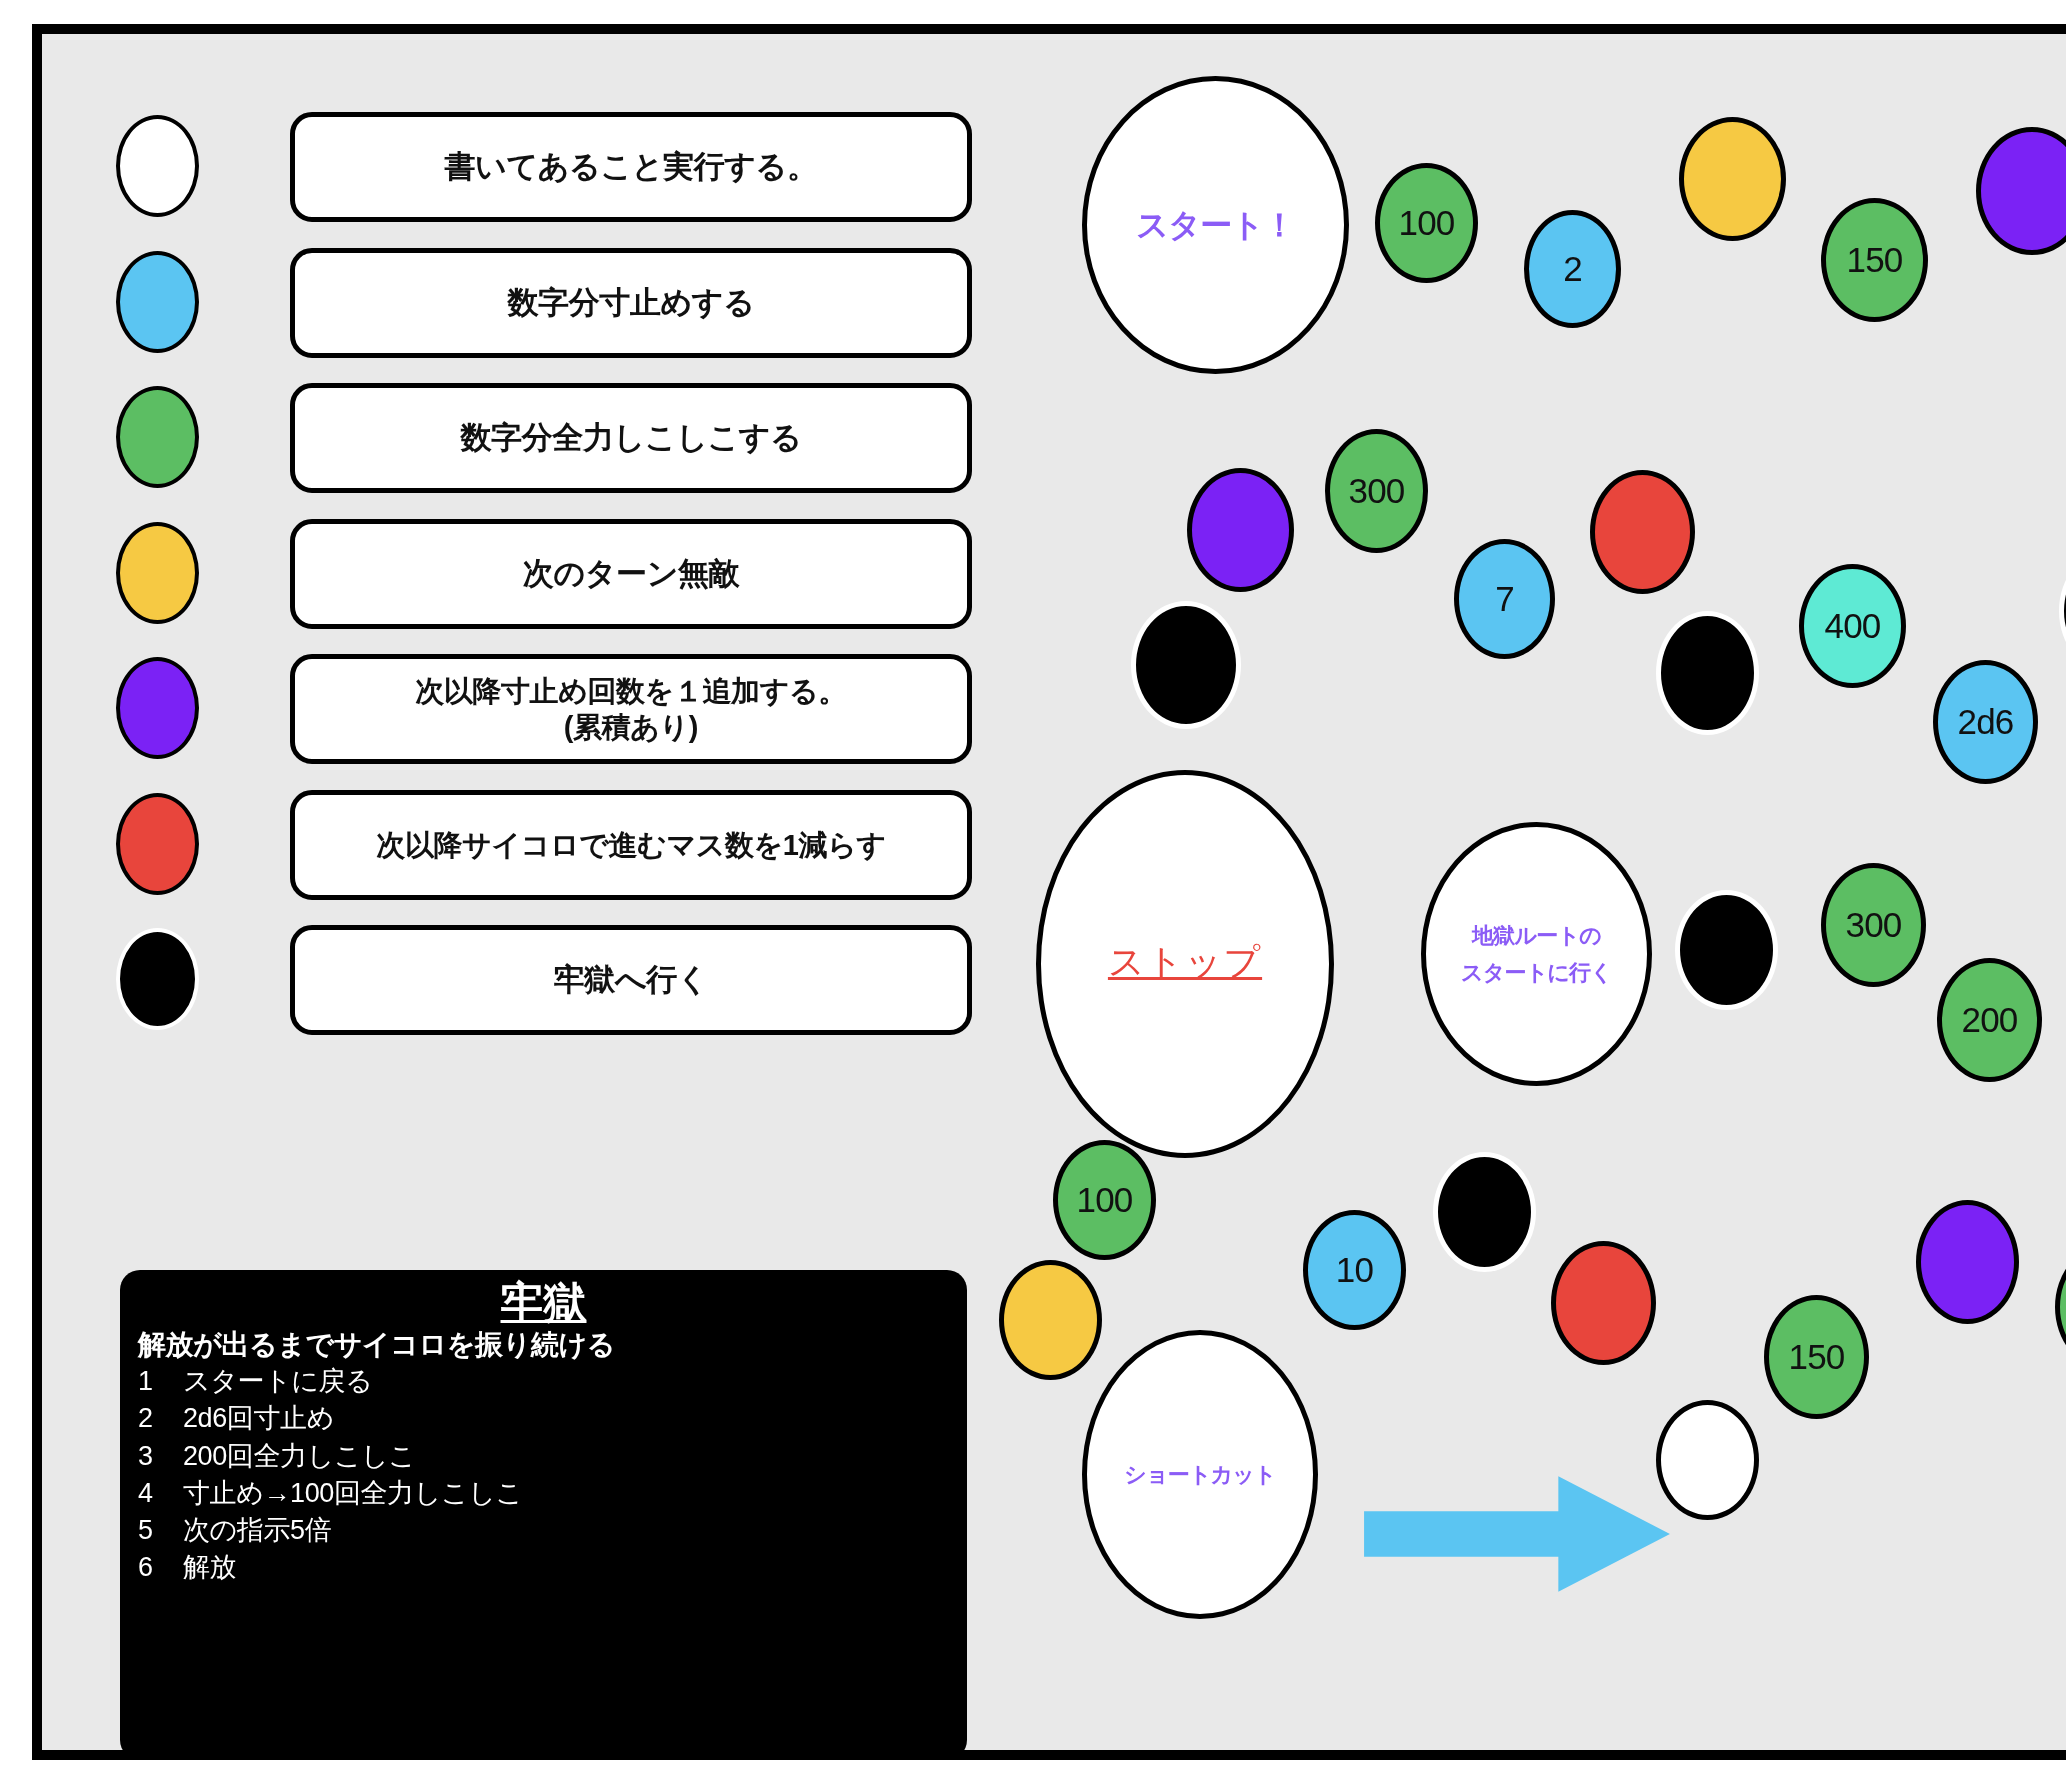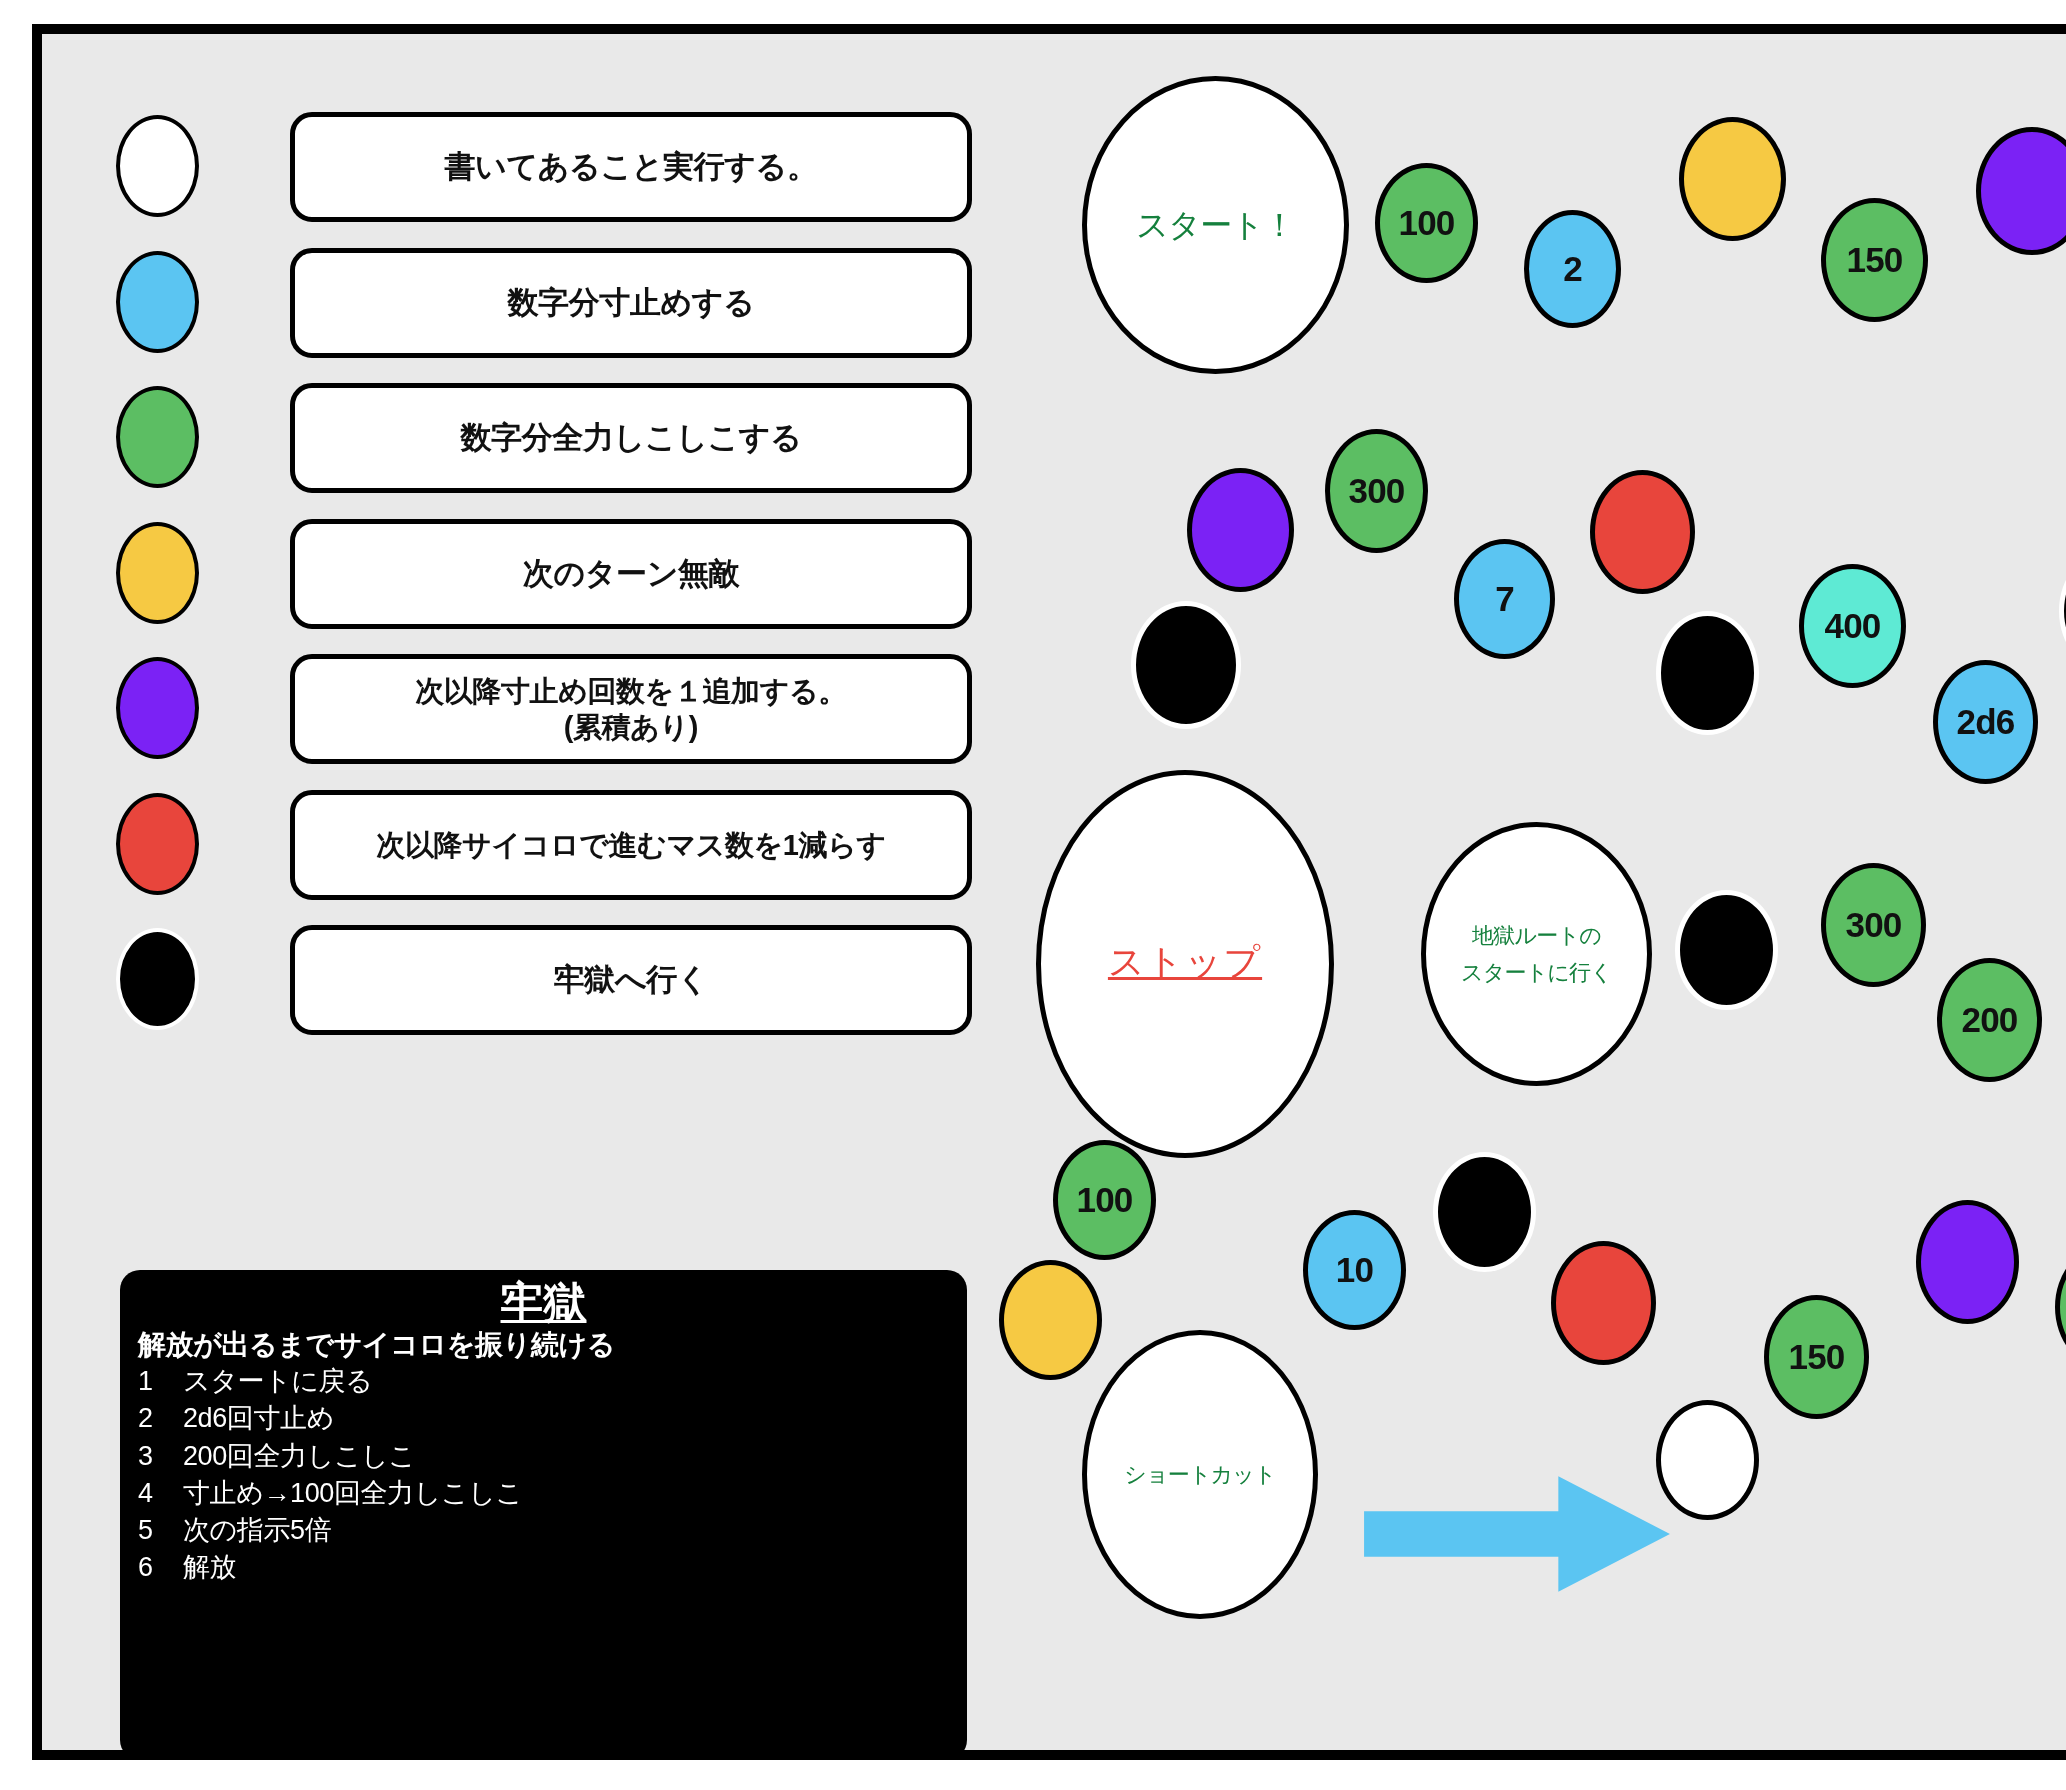--- a/index.html
+++ b/index.html
@@ -44,38 +44,38 @@
   #prison-sub{font-size:28px;font-weight:700;line-height:1.18;margin:0 0 2.5px 0;letter-spacing:-0.4px;}
   .prison-item{display:flex;align-items:flex-start;font-size:27px;font-weight:400;line-height:1.38;letter-spacing:-0.4px;}
   .prison-num{width:45px;flex:0 0 45px;}
   .prison-txt{flex:1 1 auto;}
 
   
   .node{
     position:absolute;border-radius:50%;box-sizing:border-box;
     display:flex;align-items:center;justify-content:center;
     border:5.4px solid #000000;
-    font-weight:700;color:#111111;text-align:center;line-height:1.15;
+    font-weight:400;color:#111111;text-align:center;line-height:1.15;
   }
   .node.ring-white{border-color:#ffffff;}
   .node .num{font-size:35px;letter-spacing:-0.8px;}
 
   
   .bubble{
     position:absolute;border-radius:50%;background:#ffffff;border:5.4px solid #000000;
     box-sizing:border-box;display:flex;flex-direction:column;align-items:center;justify-content:center;
     text-align:center;padding:0 10.7px;
   }
   .bubble .stop-title{
     color:#e8453c;font-size:36px;font-weight:400;letter-spacing:1.7px;line-height:1.08;
     text-decoration:underline;text-decoration-color:#e8453c;text-decoration-thickness:2.5px;text-underline-offset:2.5px;
     margin-bottom:2.5px;
   }
   .bubble .stop-body{font-size:22px;font-weight:700;color:#111111;line-height:1.5;letter-spacing:-0.8px;}
-  .bubble .b-body{font-size:22px;font-weight:400;color:#15803d;line-height:1.7;letter-spacing:-0.8px;}
+  .bubble .b-body{font-size:22px;font-weight:700;color:#8b5cf6;line-height:1.7;letter-spacing:-0.8px;}
 
   
   #shortcut-arrow{position:absolute;left:1322px;top:1438px;width:306px;height:124px;}
 </style>
 </head>
 <body>
 
 <div id="root">
 
   <div id="board-frame">

